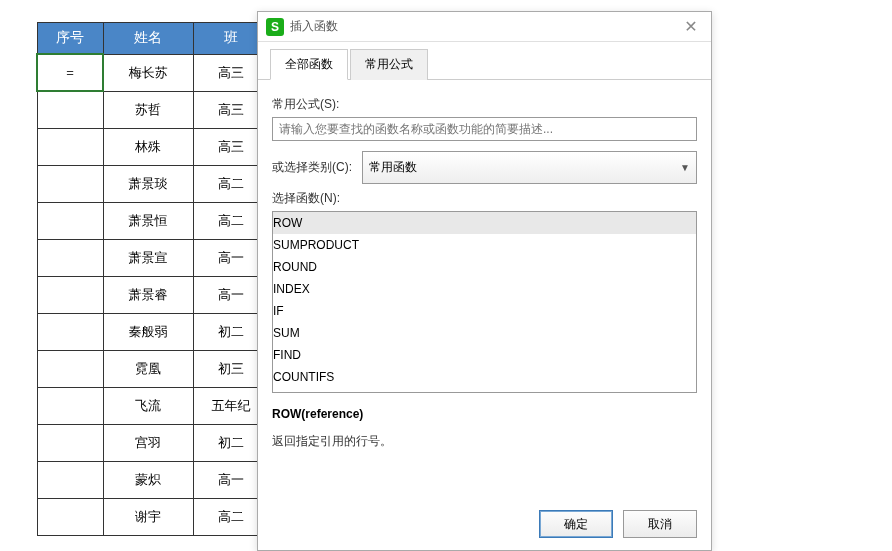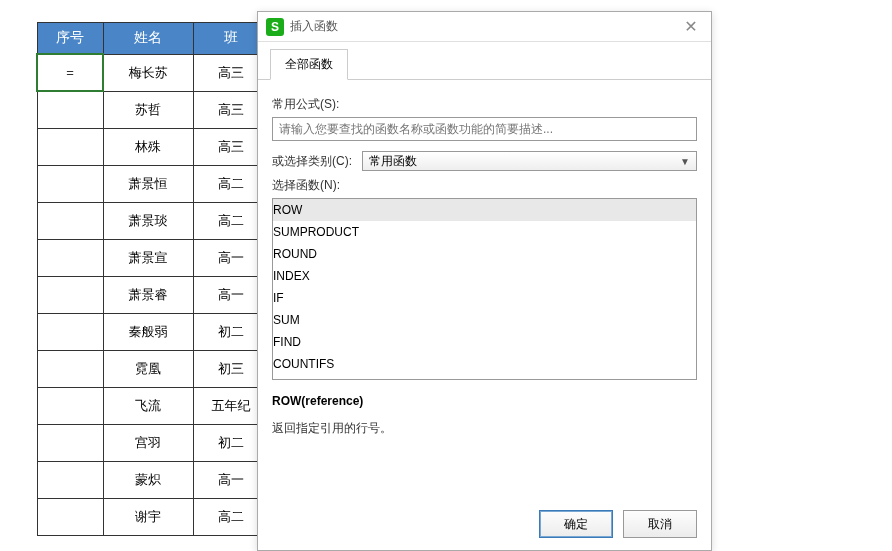--- a/index.html
+++ b/index.html
@@ -150,21 +150,21 @@
     .category-label {
       font-size: 12px;
       color: #333;
     }
     .category-select {
       flex: 1;
       border: 1px solid #999;
       background: linear-gradient(#fff, #eee);
       padding: 3px 6px;
       font-size: 12px;
-      height: 20px;
+      height: 33px;
       display: flex;
       align-items: center;
       justify-content: space-between;
       cursor: pointer;
     }
     .category-select .chevron {
       font-size: 10px;
       color: #555;
     }
     
@@ -255,26 +255,26 @@
         <td>苏哲</td>
         <td>高三</td>
       </tr>
       <tr>
         <td></td>
         <td>林殊</td>
         <td>高三</td>
       </tr>
       <tr>
         <td></td>
+        <td>萧景琰</td>
+        <td>高二</td>
+      </tr>
+      <tr>
+        <td></td>
         <td>萧景恒</td>
-        <td>高二</td>
-      </tr>
-      <tr>
-        <td></td>
-        <td>萧景琰</td>
         <td>高二</td>
       </tr>
       <tr>
         <td></td>
         <td>萧景宣</td>
         <td>高一</td>
       </tr>
       <tr>
         <td></td>
         <td>萧景睿</td>
@@ -316,20 +316,21 @@
 <div class="dialog">
   <div class="dialog-titlebar">
     <div class="dialog-icon">S</div>
     <div class="dialog-title">插入函数</div>
     <div class="dialog-close">✕</div>
   </div>
 
   <div class="dialog-body">
     <div class="tabs">
       <div class="tab active">全部函数</div>
+      <div class="tab">常用公式</div>
     </div>
 
     <div class="dialog-content">
       <div class="field-label">常用公式(S):</div>
       <input class="search-input" placeholder="请输入您要查找的函数名称或函数功能的简要描述..." style="">
       
       <div class="category-row">
         <div class="category-label">或选择类别(C):</div>
         <div class="category-select">
           <span>常用函数</span>

